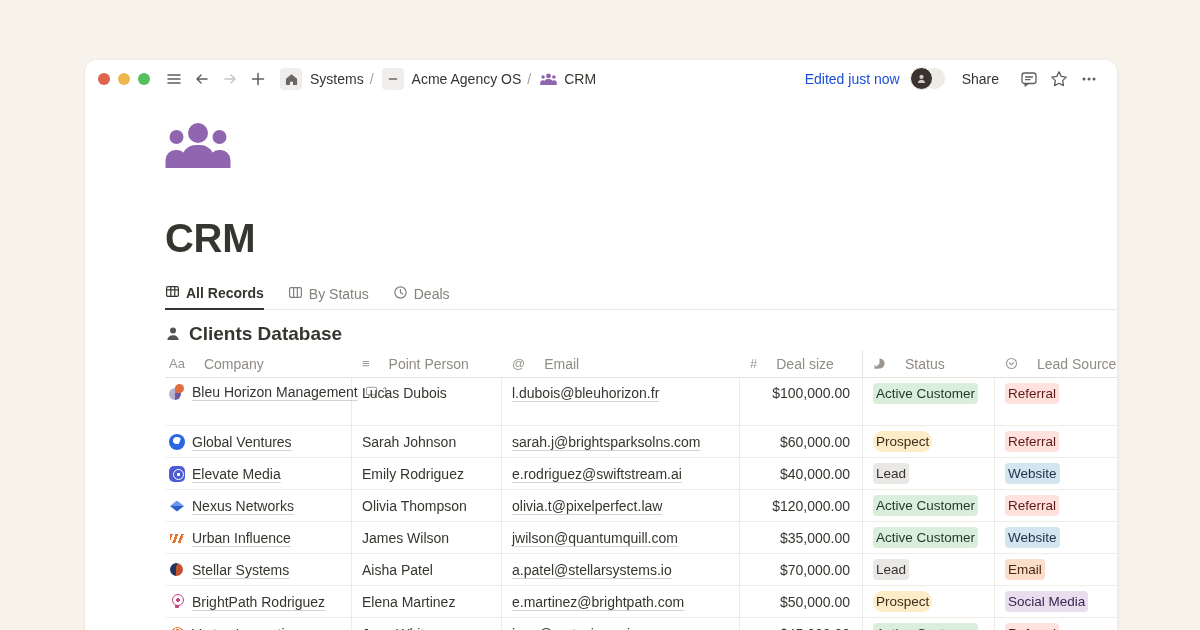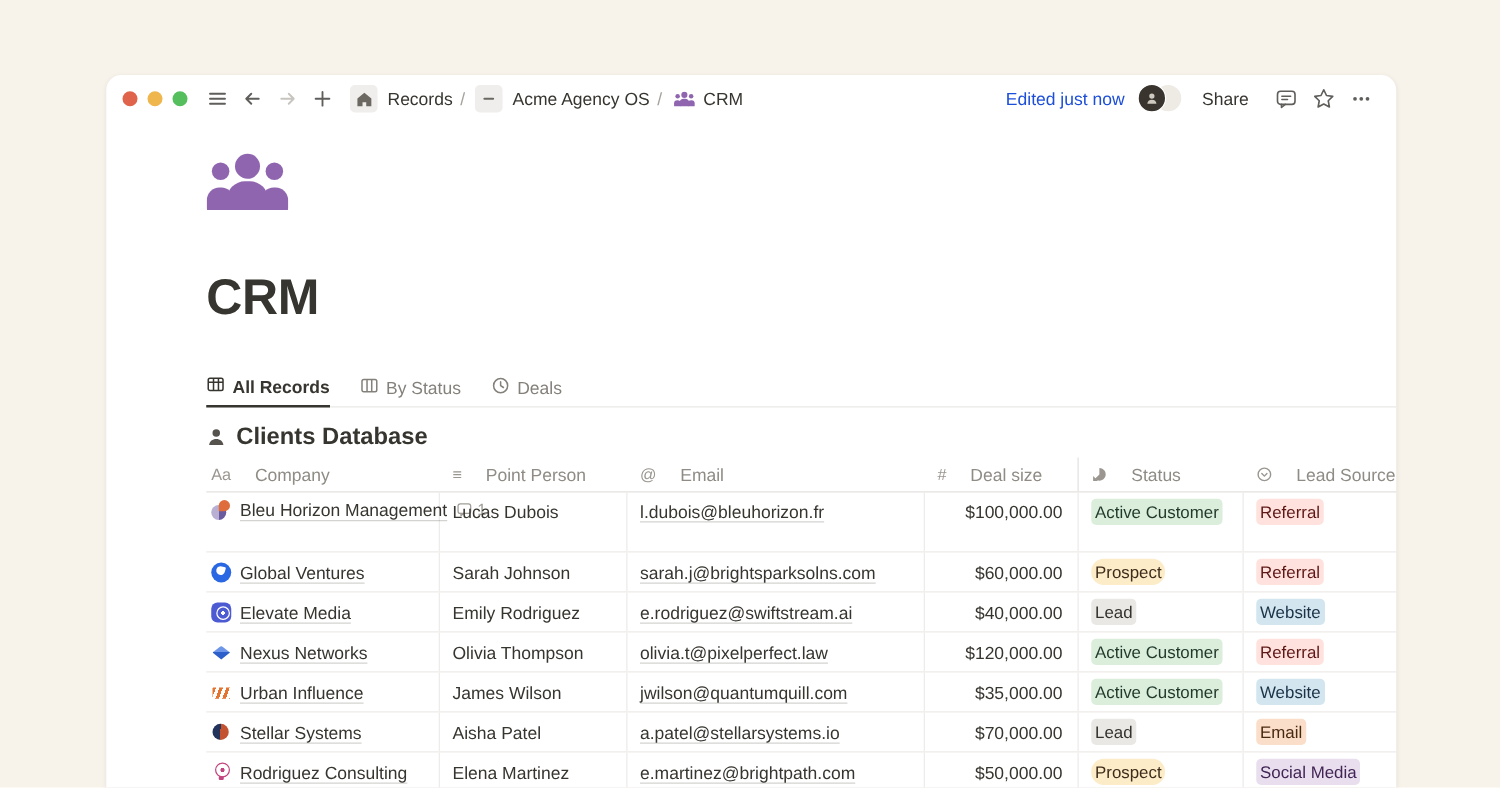--- a/index.html
+++ b/index.html
@@ -29,21 +29,21 @@
   .av-front { left:0; background:#39342E; border:1.5px solid #fff; display:flex; align-items:center; justify-content:center; }
   .share { margin:0 12px 0 4px; }
   .tb-icon { display:flex; align-items:center; justify-content:center; width:24px; height:24px;
     color:#5F5E5B; margin-left:6px; }
 
   
   .content { padding-left:80px; }
   .page-icon { margin-top:24px; width:66px; height:46px; color:#9065B0; }
   .page-title { margin-top:46px; font-size:40px; line-height:48px; font-weight:700; letter-spacing:-.3px; }
 
-  .tabs { display:flex; align-items:flex-end; gap:24px; margin-top:36px; height:28px;
+  .tabs { display:flex; align-items:flex-end; gap:24px; margin-top:20px; height:28px;
     border-bottom:1px solid #E9E9E7; }
   .tab { display:flex; align-items:center; gap:6px; font-size:14px; color:#84817B;
     padding-bottom:6px; }
   .tab.active { color:#37352F; font-weight:600; border-bottom:2px solid #37352F; margin-bottom:-1px; }
   .tab svg { flex:none; }
 
   .section-head { display:flex; align-items:center; gap:8px; margin-top:13px; font-size:19px; font-weight:700; color:#37352F; }
   .section-head .p-icon { color:#56534E; display:flex; }
 
   
@@ -134,21 +134,21 @@
     <span class="tb-btn">
       <svg width="16" height="16" viewBox="0 0 16 16" fill="none" stroke="currentColor" stroke-width="1.5" stroke-linecap="round">
           <path d="M8 2.5v11M2.5 8h11"></path>
         </svg>
     </span>
     <span class="chip">
       <svg width="13" height="13" viewBox="0 0 14 14" fill="currentColor">
           <path d="M7 1.3 13 6.3V13H8.6V9.4H5.4V13H1V6.3Z"></path>
         </svg>
     </span>
-    <span class="crumb">Records</span>
+    <span class="crumb">Systems</span>
     <span class="sep">/</span>
     <span class="chip">
       <svg width="12" height="12" viewBox="0 0 12 12" fill="none" stroke="currentColor" stroke-width="1.6" stroke-linecap="round">
           <path d="M2.5 6h7"></path>
         </svg>
     </span>
     <span class="crumb">Acme Agency OS</span>
     <span class="sep">/</span>
     <span class="crumb-people">
       <svg width="17" height="12" viewBox="0 0 66 46" fill="currentColor">
@@ -402,21 +402,21 @@
             <span class="pill pill-gray">Lead</span>
           </div>
         <div class="cell w5">
             <span class="pill pill-orange">Email</span>
           </div>
       </div>
 
       <div class="trow">
         <div class="cell c-company w0">
           <span class="logo logo-brightpath"></span>
-          <span class="company-name">Rodriguez Consulting</span>
+          <span class="company-name">BrightPath Rodriguez</span>
         </div>
         <div class="cell w1">Elena Martinez</div>
         <div class="cell w2">
             <span class="email">e.martinez@brightpath.com</span>
           </div>
         <div class="cell c-deal w3">$50,000.00</div>
         <div class="cell w4">
             <span class="pill pill-yellow">Prospect</span>
           </div>
         <div class="cell w5">

